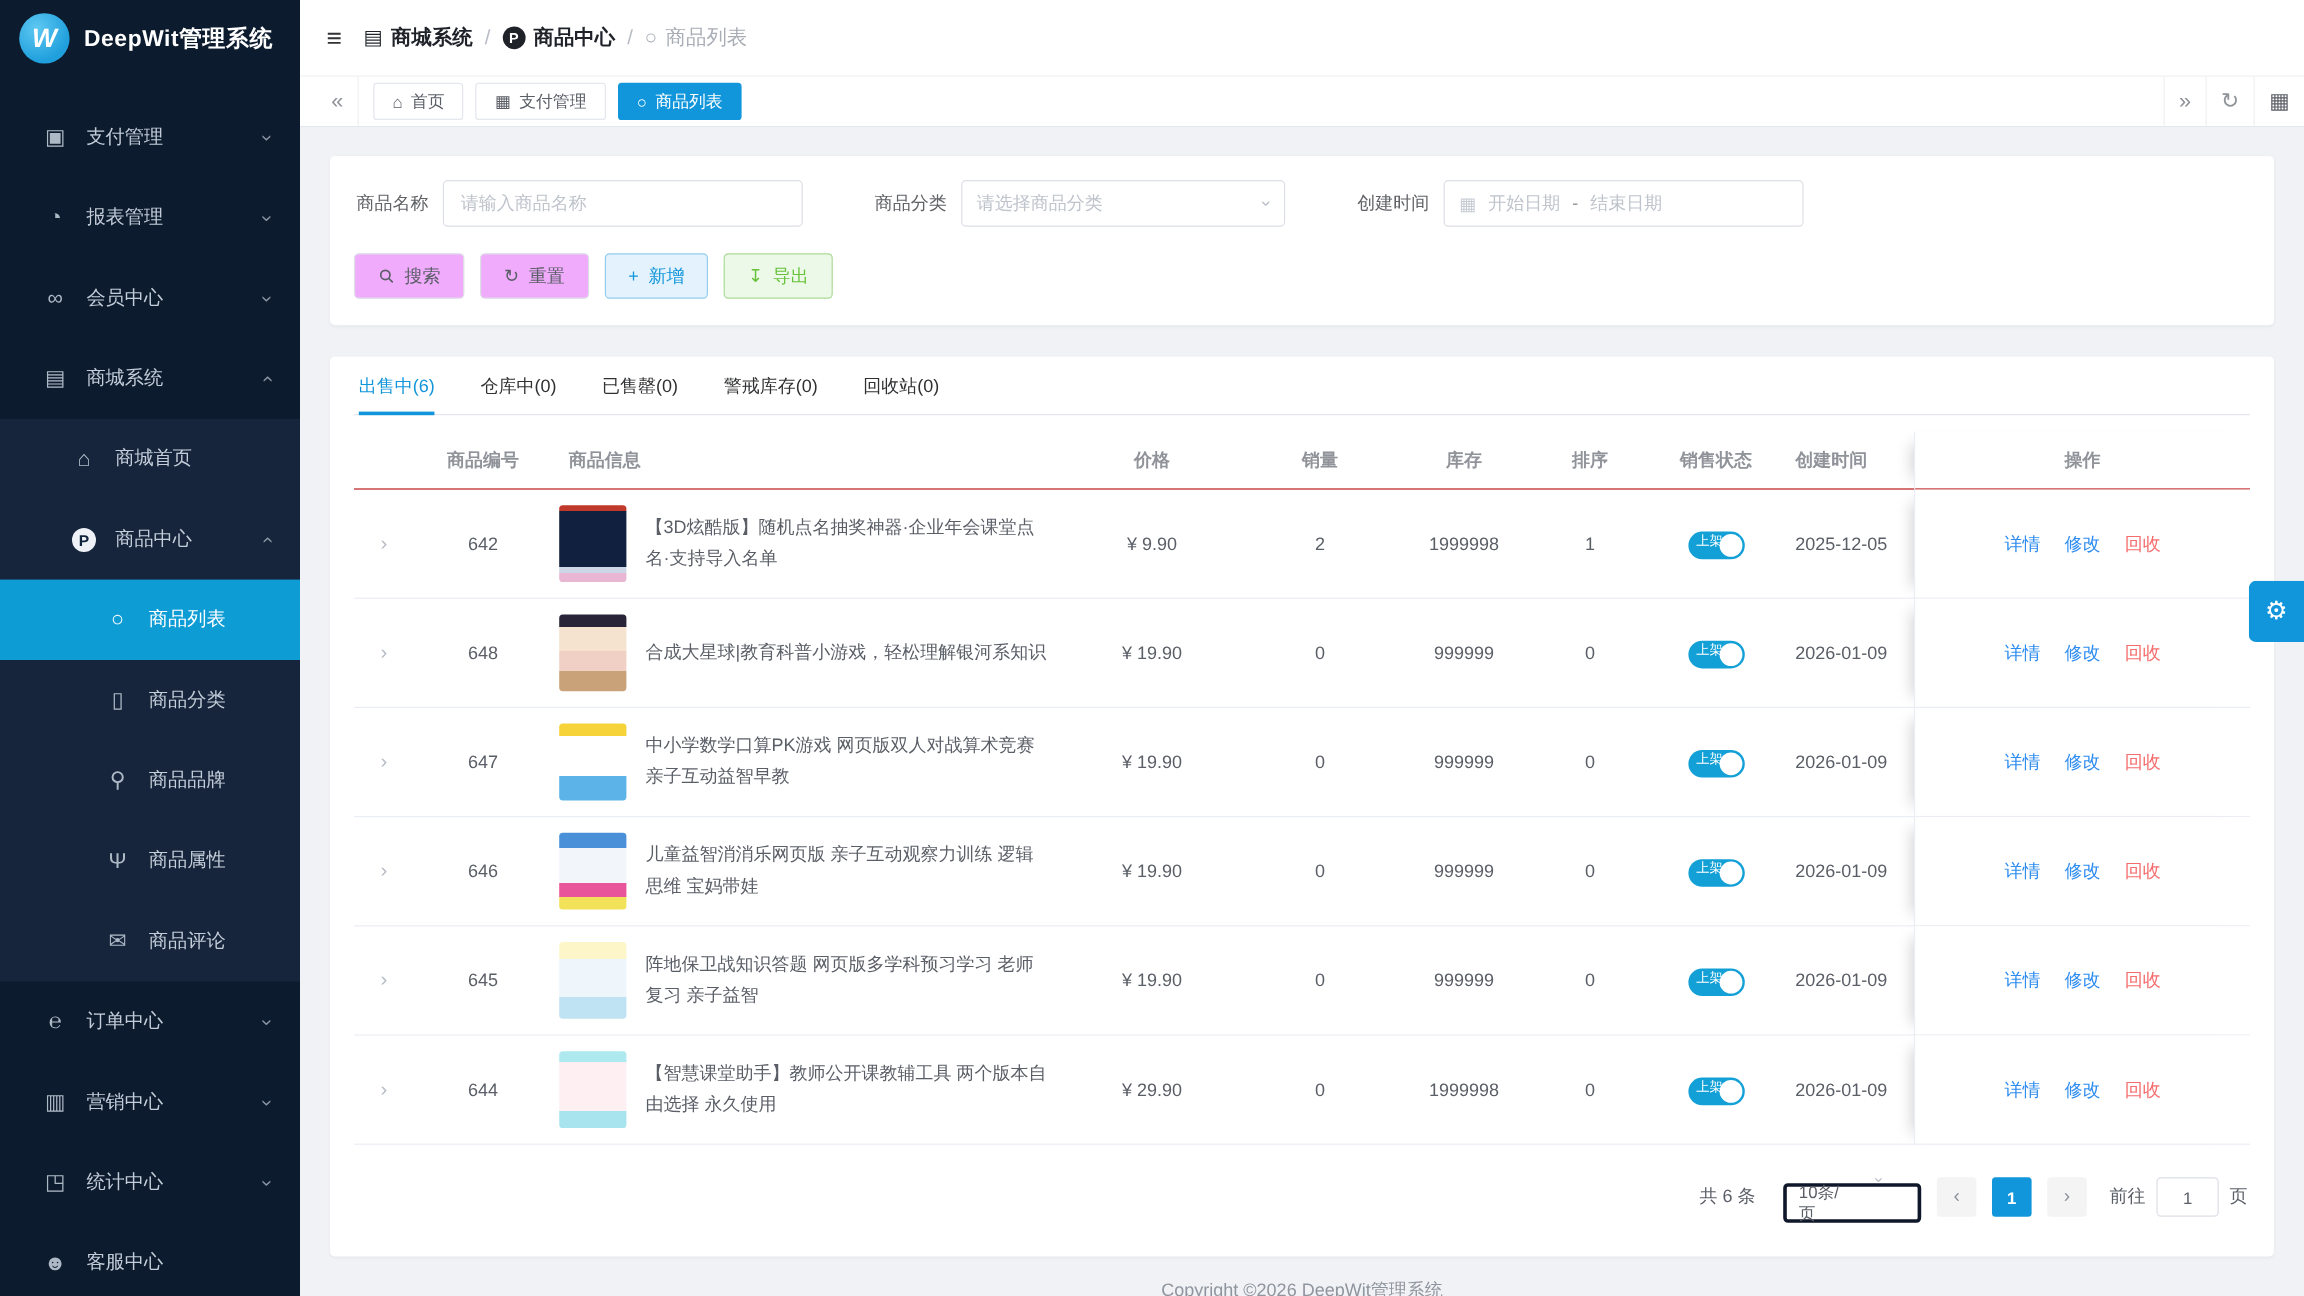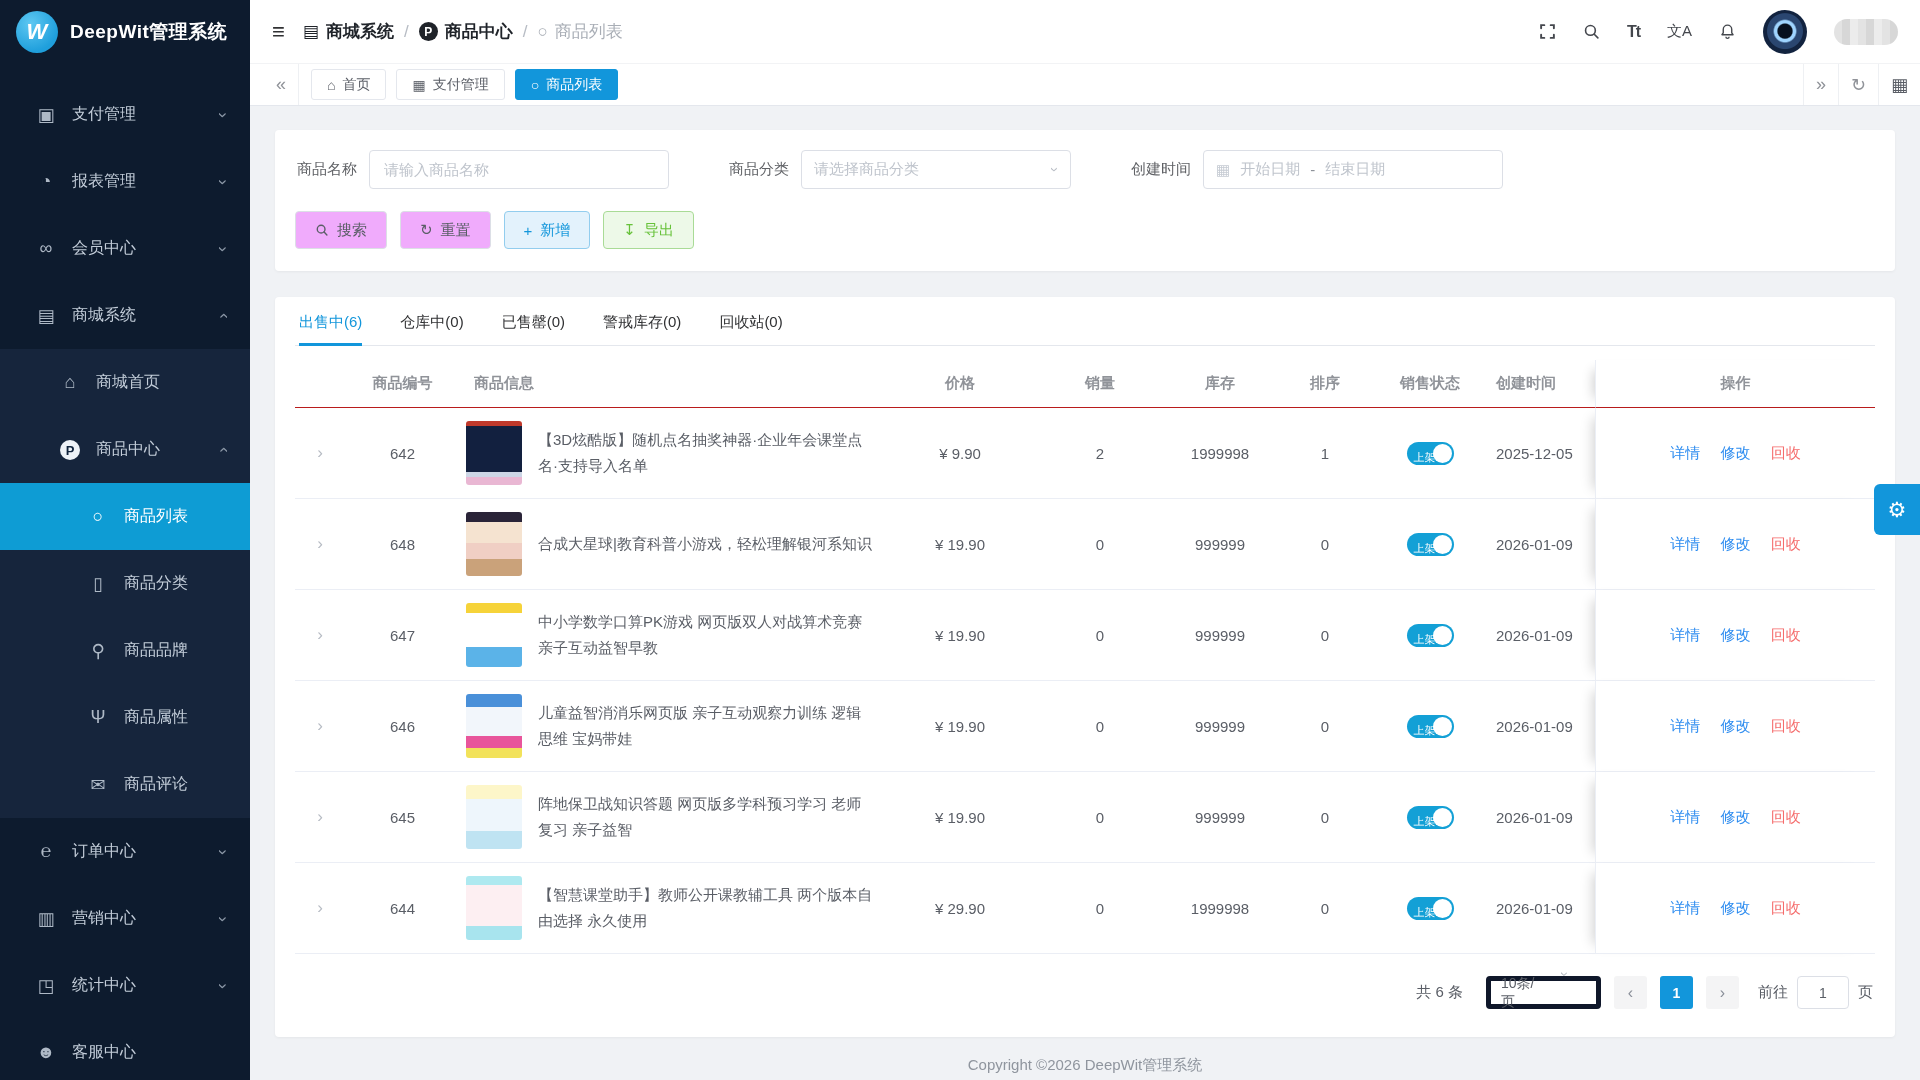--- a/index.html
+++ b/index.html
@@ -96,29 +96,29 @@
   .c-sales { width: 120px; }
   .c-stock { width: 120px; }
   .c-sort { width: 90px; }
   .c-status { width: 120px; }
   .c-created { width: 105px; overflow: hidden; white-space: nowrap; text-align: left; }
   .c-action { width: 280px; background: #fff; border-left: 1px solid #ebeef5; box-shadow: -12px 0 12px -10px rgba(0,0,0,.18); }
   .expand-icon { color: #b7bcc4; font-size: 17px; cursor: pointer; }
   .info-wrap { display: flex; align-items: center; gap: 16px; text-align: left; }
   .thumb { width: 56px; height: 64px; border-radius: 3px; flex: 0 0 56px; background: #e8ecf2; }
   .p-title { color: #5a5e66; line-height: 1.75; cursor: pointer; }
-  .toggle { width: 47px; height: 23px; border-radius: 12px; background: #13a0d6; position: relative; display: inline-flex; align-items: flex-end; cursor: pointer; }
+  .toggle { width: 47px; height: 23px; border-radius: 12px; background: #13a0d6; position: relative; display: inline-flex; align-items: flex-start; cursor: pointer; }
   .toggle-label { color: #fff; font-size: 11px; margin-left: 7px; }
   .knob { position: absolute; right: 2px; top: 2px; width: 19px; height: 19px; border-radius: 50%; background: #fff; }
   .c-action a { color: #2d8cf0; text-decoration: none; margin: 0 8px; cursor: pointer; }
   .c-action a.danger { color: #f56c6c; }
 
   .pagination { display: flex; align-items: center; justify-content: flex-end; gap: 13px; padding: 22px 2px 24px; color: #5a5e66; }
   .pg-total { margin-right: 10px; }
-  .pg-size { width: 115px; height: 33px; border: 5px solid #0f172a; border-radius: 4px; display: flex; align-items: center; padding: 0 10px; color: #5a5e66; cursor: pointer; }
+  .pg-size { width: 115px; height: 33px; border: 3px solid #0f172a; border-radius: 4px; display: flex; align-items: center; padding: 0 10px; color: #5a5e66; cursor: pointer; margin-top: 10px; }
   .pg-size span { flex: 1; font-size: 14px; }
   .pg-btn { width: 33px; height: 33px; border-radius: 3px; background: #f4f4f5; color: #8a8f99; display: inline-flex; align-items: center; justify-content: center; font-size: 16px; cursor: pointer; }
   .pg-btn.current { background: #1296db; color: #fff; font-weight: bold; font-size: 14px; }
   .pg-goto { display: flex; align-items: center; gap: 9px; margin-left: 6px; }
   .pg-input { width: 52px; height: 33px; border: 1px solid #dcdfe6; border-radius: 4px; text-align: center; font-size: 14px; color: #5a5e66; outline: none; font-family: inherit; }
 
   .footer-text { text-align: center; color: #8f959e; font-size: 15px; padding: 19px 0 0; }
 
   .gear-fab { position: fixed; right: 0; top: 484px; width: 46px; height: 51px; background: #1296db; border: none; border-radius: 6px 0 0 6px; color: #fff; font-size: 21px; cursor: pointer; }
 
@@ -220,43 +220,20 @@
         <span class="crumb-sep">/</span>
         <span class="crumb">
           <span class="p-badge">P</span>
           <span>商品中心</span>
         </span>
         <span class="crumb-sep">/</span>
         <span class="crumb muted">
           <span class="ci">○</span>
           <span>商品列表</span>
         </span>
-      </div>
-      <div class="topbar-right">
-        <span class="tb-icon">
-          <svg viewBox="0 0 16 16" width="17" height="17" fill="none" stroke="currentColor" stroke-width="1.8" stroke-linecap="round">
-              <path d="M2 5V2h3M11 2h3v3M14 11v3h-3M5 14H2v-3"></path>
-            </svg>
-        </span>
-        <span class="tb-icon">
-          <svg viewBox="0 0 16 16" width="17" height="17">
-              <circle cx="7" cy="7" r="4.6" fill="none" stroke="currentColor" stroke-width="1.5"></circle>
-              <line x1="10.6" y1="10.6" x2="14" y2="14" stroke="currentColor" stroke-width="1.5" stroke-linecap="round"></line>
-            </svg>
-        </span>
-        <span class="tb-icon tt-txt">Tt</span>
-        <span class="tb-icon lang-txt">文A</span>
-        <span class="tb-icon">
-          <svg viewBox="0 0 16 16" width="17" height="17" fill="none" stroke="currentColor" stroke-width="1.3" stroke-linejoin="round">
-              <path d="M8 2a4 4 0 0 0-4 4v3.2L2.8 11h10.4L12 9.2V6a4 4 0 0 0-4-4z"></path>
-              <path d="M6.5 13a1.5 1.5 0 0 0 3 0"></path>
-            </svg>
-        </span>
-        <span class="avatar"></span>
-        <span class="user-blur"></span>
       </div>
     </header>
 
     <div class="tabbar">
       <span class="tab-arrow bordered-r">«</span>
       <div class="tab-chips" id="tab-chips">
           <span class="chip">
             <span class="ci">⌂</span>
             <span>首页</span>
           </span>

